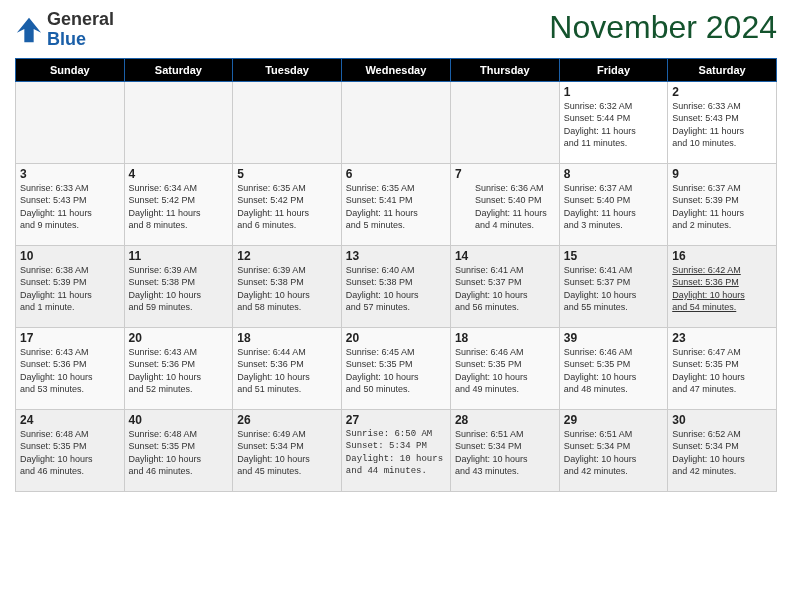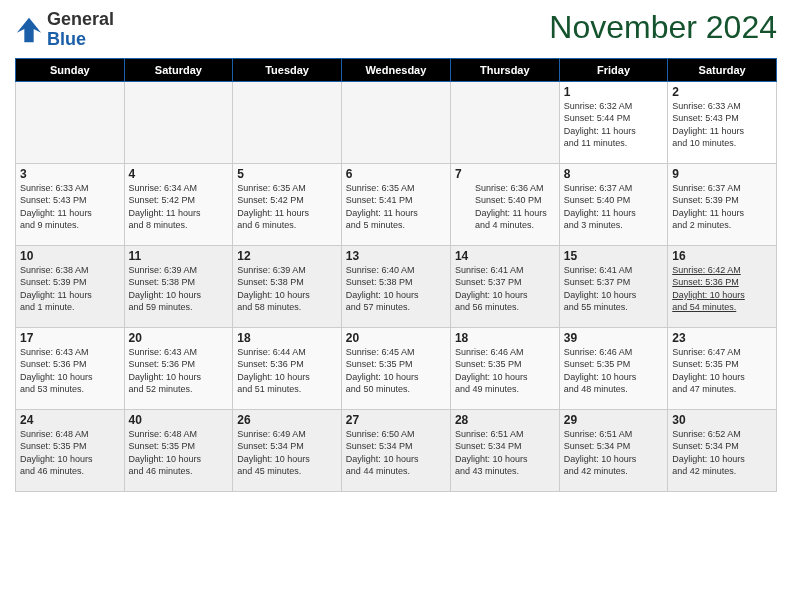--- a/index.html
+++ b/index.html
@@ -318,21 +318,21 @@
           </td>
           <td>
             <span class="day-num">26</span>
             <div class="day-info" style="white-space: pre-line;">Sunrise: 6:49 AM
 Sunset: 5:34 PM
 Daylight: 10 hours
 and 45 minutes.</div>
           </td>
           <td>
             <span class="day-num">27</span>
-            <div class="day-info" style="white-space: pre-line;">Sunrise: 6:50 AM
+            <div class="day-info" style="white-space: pre-line; font-family: Liberation Mono, monospace;">Sunrise: 6:50 AM
 Sunset: 5:34 PM
 Daylight: 10 hours
 and 44 minutes.</div>
           </td>
           <td>
             <span class="day-num">28</span>
             <div class="day-info" style="white-space: pre-line;">Sunrise: 6:51 AM
 Sunset: 5:34 PM
 Daylight: 10 hours
 and 43 minutes.</div>

